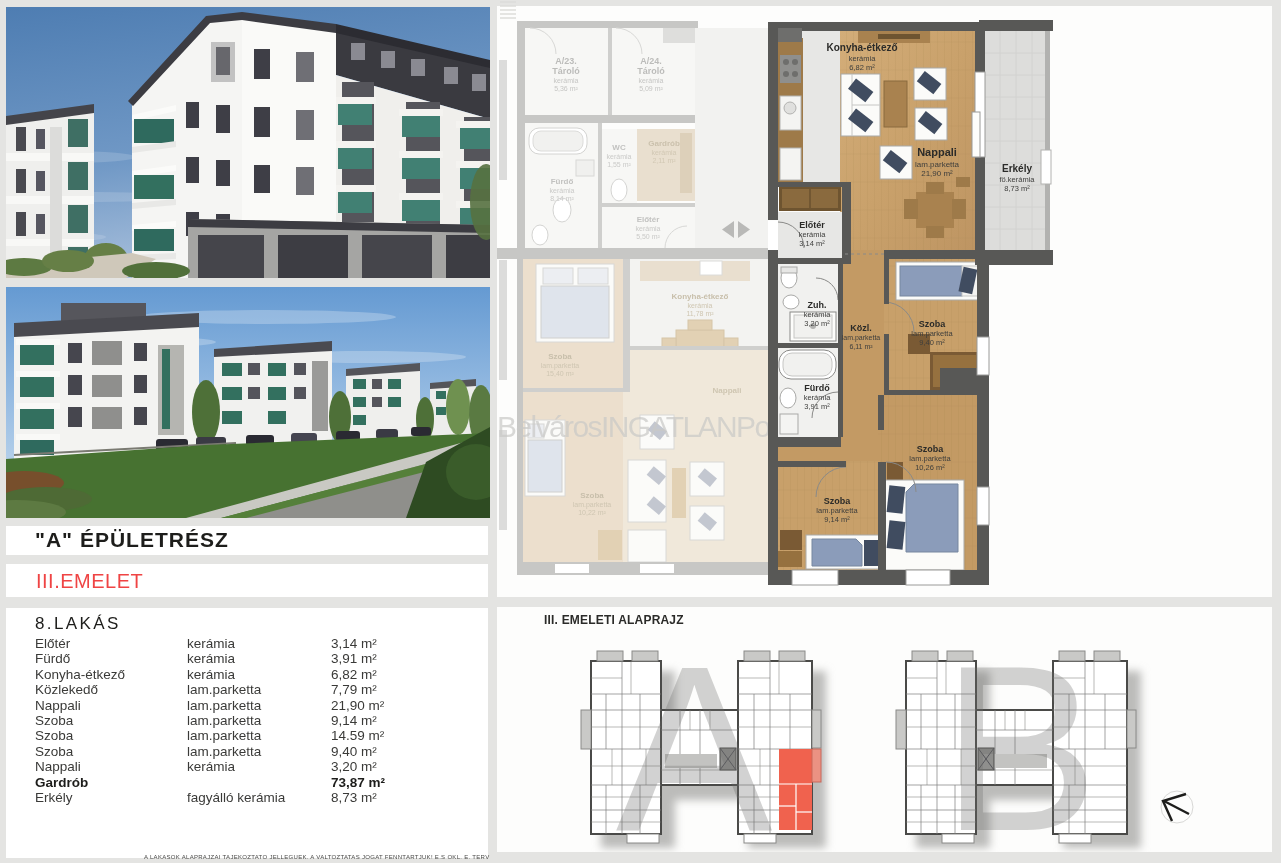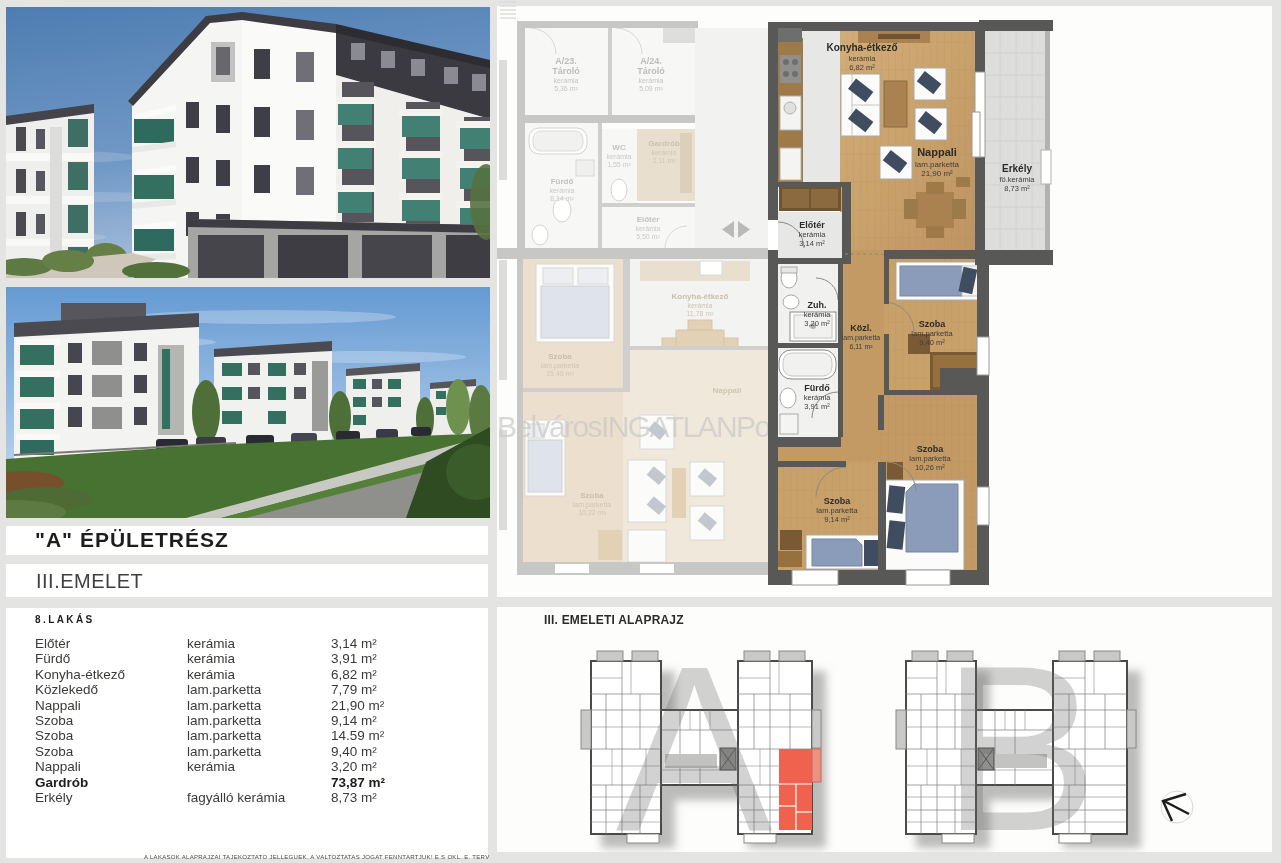--- a/index.html
+++ b/index.html
@@ -284,25 +284,25 @@
 
   <polygon points="420,175 484,140 484,231 400,231" fill="#2e4b22"></polygon>
   <ellipse cx="470" cy="185" rx="30" ry="28" fill="#3a5c2a"></ellipse>
 </svg>
 
 <div class="bar" style="top:526px;height:29px;">
     <div style="position:absolute;left:29px;top:2px;font-size:21px;font-weight:bold;letter-spacing:1px;color:#1d1d1b">"A" ÉPÜLETRÉSZ</div>
   </div>
 
 <div class="bar" style="top:564px;height:34px;">
-    <div style="position:absolute;left:30px;top:6px;font-size:20px;letter-spacing:0.5px;color:#404040">III.EMELET</div>
+    <div style="position:absolute;left:30px;top:6px;font-size:20px;letter-spacing:0.5px;color:#ef4444">III.EMELET</div>
   </div>
 
 <div class="bar" style="top:608px;height:250px;">
-  <div style="position:absolute;left:29px;top:6px;font-size:10px;font-weight:bold;letter-spacing:2.4px;color:#1d1d1b">8.LAKÁS</div>
+  <div style="position:absolute;left:29px;top:6px;font-size:17px;font-weight:normal;letter-spacing:2.4px;color:#1d1d1b">8.LAKÁS</div>
   <div style="position:absolute;left:0;top:28px;width:482px;font-size:13.5px;color:#3a3a38">
     <div style="position:absolute;top:0">
         <span class="abs" style="left:29px">Előtér</span>
         <span class="abs" style="left:181px">kerámia</span>
         <span class="abs" style="left:325px">3,14 m²</span>
       </div>
     <div style="position:absolute;top:15.4px">
         <span class="abs" style="left:29px">Fürdő</span>
         <span class="abs" style="left:181px">kerámia</span>
         <span class="abs" style="left:325px">3,91 m²</span>

